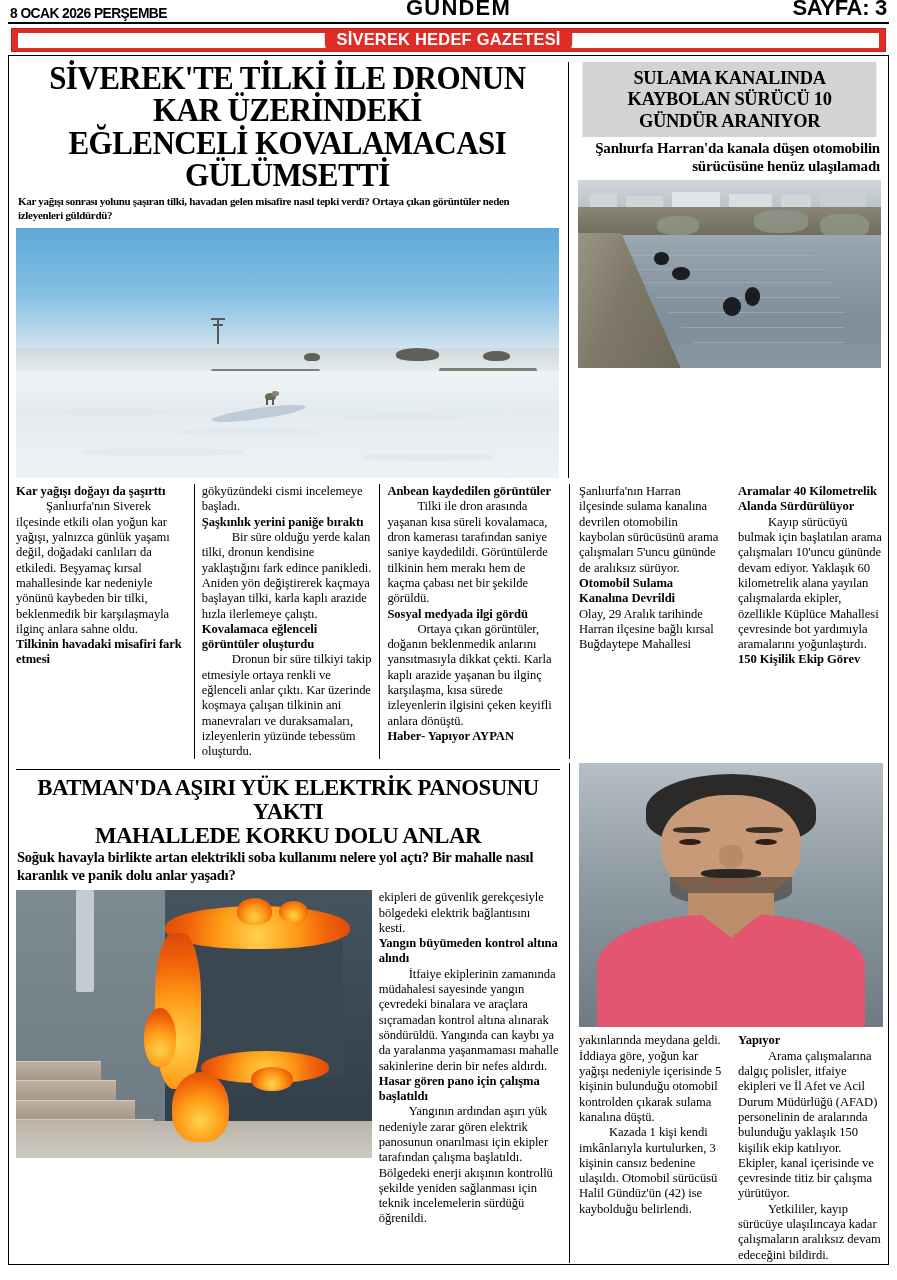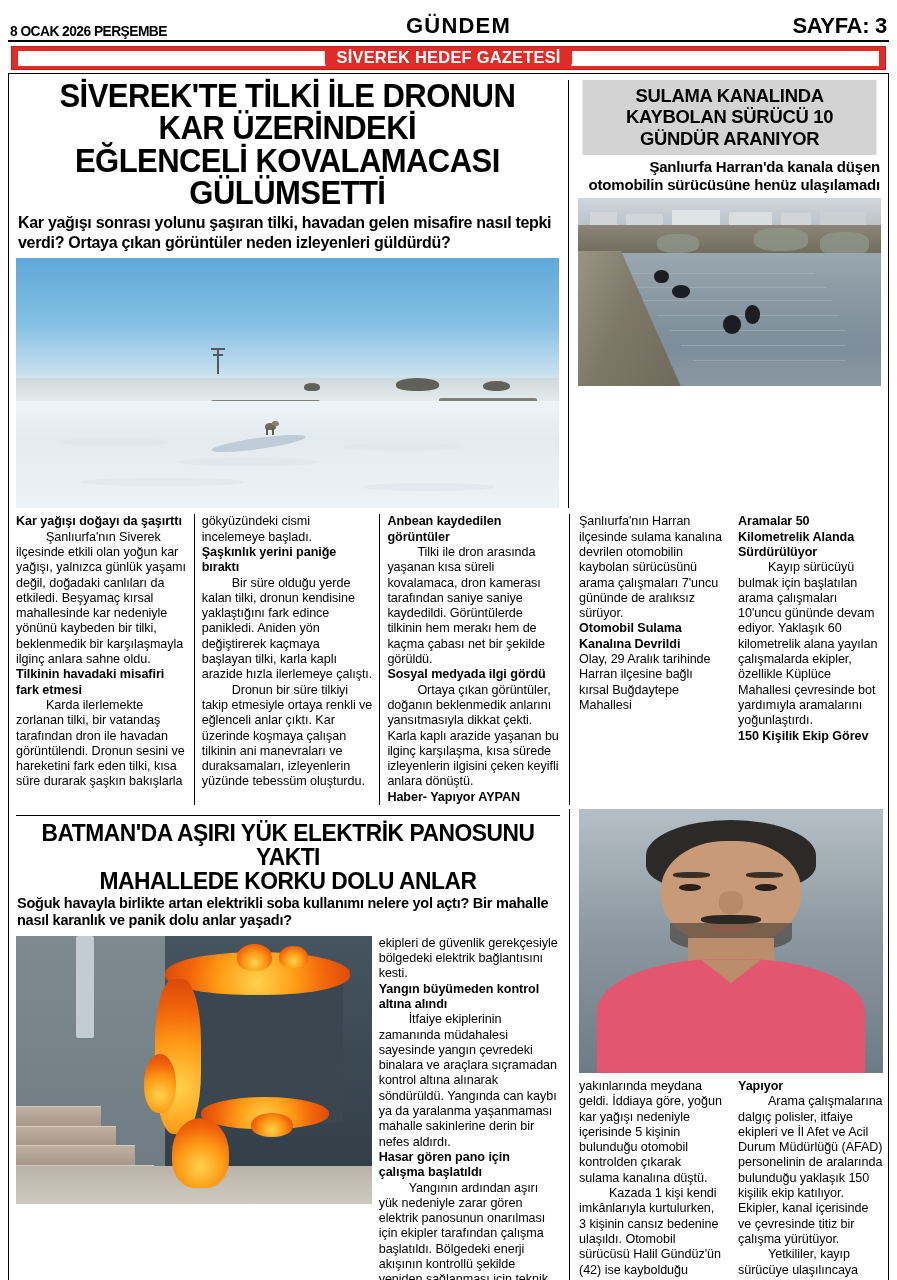--- a/index.html
+++ b/index.html
@@ -18,21 +18,21 @@
     height: 1280px;
     background: #fff;
     padding: 0 8px;
   }
 
   
   .masthead {
     display: flex;
     align-items: flex-end;
     justify-content: space-between;
-    height: 40px;
+    height: 22px;
     padding: 0 2px 1px 2px;
   }
   .masthead .date {
     font-weight: 700;
     font-size: 15px;
     letter-spacing: -0.6px;
     transform: scaleX(0.92);
     transform-origin: left bottom;
     white-space: nowrap;
   }
@@ -92,20 +92,21 @@
     transform: scaleX(0.97);
   }
 
   
   .frame {
     border: 1.5px solid #000;
     border-top: none;
     height: 1209px;
     padding: 6px 7px 4px 7px;
     position: relative;
+    font-family: Liberation Serif, serif;
   }
 
   
   .top-area { display: flex; gap: 0; }
   .top-left { width: 553px; padding-right: 9px; }
   .vrule { width: 1px; background: #000; flex: 0 0 1px; }
   .top-right { width: 313px; padding-left: 9px; }
 
   h1.main-head {
     font-size: 33px;
@@ -113,21 +114,21 @@
     line-height: 0.98;
     letter-spacing: -0.6px;
     text-align: center;
     transform: scaleX(0.94);
     transform-origin: center;
     margin-bottom: 4px;
   }
   h1.main-head .l2 { display: block; }
 
   .deck {
-    font-size: 16px;
+    font-size: 11px;
     font-weight: 600;
     line-height: 1.22;
     letter-spacing: -0.3px;
     margin: 3px 2px 6px 2px;
   }
 
   
   .photo { position: relative; overflow: hidden; background: #ccc; }
   .photo-snow { width: 100%; height: 250px; }
   .sky {
@@ -371,54 +372,54 @@
     </div>
 
     <div class="top-area" style="margin-top:6px;">
       <div class="top-left">
         <div class="body-cols top-body" style="margin-top:0;">
 
           <div class="bcol c1">
             <p class="sh">Kar yağışı doğayı da şaşırttı</p>
             <p class="ind">Şanlıurfa'nın Siverek ilçesinde etkili olan yoğun kar yağışı, yalnızca günlük yaşamı değil, doğadaki canlıları da etkiledi. Beşyamaç kırsal mahallesinde kar nedeniyle yönünü kaybeden bir tilki, beklenmedik bir karşılaşmayla ilginç anlara sahne oldu.</p>
             <p class="sh">Tilkinin havadaki misafiri fark etmesi</p>
-            <p class="ind">Karda ilerlemekte zorlanan tilki, bir vatandaş tarafından dron ile havadan görüntülendi. Dronun sesini ve hareketini fark eden tilki, kısa süre durarak şaşkın bakışlarla</p>
           </div>
           <div class="colsep"></div>
 
           <div class="bcol c2">
             <p>gökyüzündeki cismi incelemeye başladı.</p>
             <p class="sh">Şaşkınlık yerini paniğe bıraktı</p>
             <p class="ind">Bir süre olduğu yerde kalan tilki, dronun kendisine yaklaştığını fark edince panikledi. Aniden yön değiştirerek kaçmaya başlayan tilki, karla kaplı arazide hızla ilerlemeye çalıştı.</p>
+            <p class="sh">Kovalamaca eğlenceli görüntüler oluşturdu</p>
             <p class="ind">Dronun bir süre tilkiyi takip etmesiyle ortaya renkli ve eğlenceli anlar çıktı. Kar üzerinde koşmaya çalışan tilkinin ani manevraları ve duraksamaları, izleyenlerin yüzünde tebessüm oluşturdu.</p>
           </div>
           <div class="colsep"></div>
 
           <div class="bcol c3">
             <p class="sh">Anbean kaydedilen görüntüler</p>
             <p class="ind">Tilki ile dron arasında yaşanan kısa süreli kovalamaca, dron kamerası tarafından saniye saniye kaydedildi. Görüntülerde tilkinin hem merakı hem de kaçma çabası net bir şekilde görüldü.</p>
             <p class="sh">Sosyal medyada ilgi gördü</p>
             <p class="ind">Ortaya çıkan görüntüler, doğanın beklenmedik anlarını yansıtmasıyla dikkat çekti. Karla kaplı arazide yaşanan bu ilginç karşılaşma, kısa sürede izleyenlerin ilgisini çeken keyifli anlara dönüştü.</p>
             <p class="sh">Haber- Yapıyor AYPAN</p>
           </div>
         </div>
       </div>
 
       <div class="vrule"></div>
 
       <div class="top-right">
         <div class="body-cols r-body" style="margin-top:0;">
           <div class="bcol r1">
-            <p>Şanlıurfa'nın Harran ilçesinde sulama kanalına devrilen otomobilin kaybolan sürücüsünü arama çalışmaları 7'uncu gününde de aralıksız sürüyor.</p>
+            <p>Şanlıurfa'nın Harran ilçesinde sulama kanalına devrilen otomobilin kaybolan sürücüsünü arama çalışmaları 5'uncu gününde de aralıksız sürüyor.</p>
             <p class="sh">Otomobil Sulama Kanalına Devrildi</p>
             <p>Olay, 29 Aralık tarihinde Harran ilçesine bağlı kırsal Buğdaytepe Mahallesi</p>
           </div>
           <div class="colsep" style="background:transparent;"></div>
           <div class="bcol r2">
-            <p class="sh">Aramalar 50 Kilometrelik Alanda Sürdürülüyor</p>
+            <p class="sh">Aramalar 40 Kilometrelik Alanda Sürdürülüyor</p>
             <p class="ind">Kayıp sürücüyü bulmak için başlatılan arama çalışmaları 10'uncu gününde devam ediyor. Yaklaşık 60 kilometrelik alana yayılan çalışmalarda ekipler, özellikle Küplüce Mahallesi çevresinde bot yardımıyla aramalarını yoğunlaştırdı.</p>
             <p class="sh">150 Kişilik Ekip Görev</p>
           </div>
         </div>
       </div>
     </div>
 
     <div class="bottom-area">
 
       <div class="bot-left">

